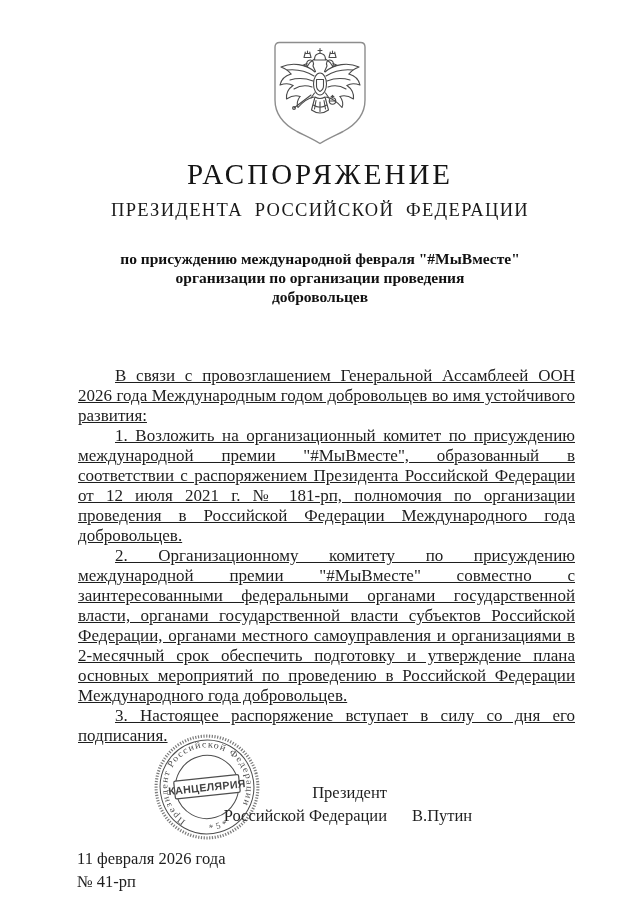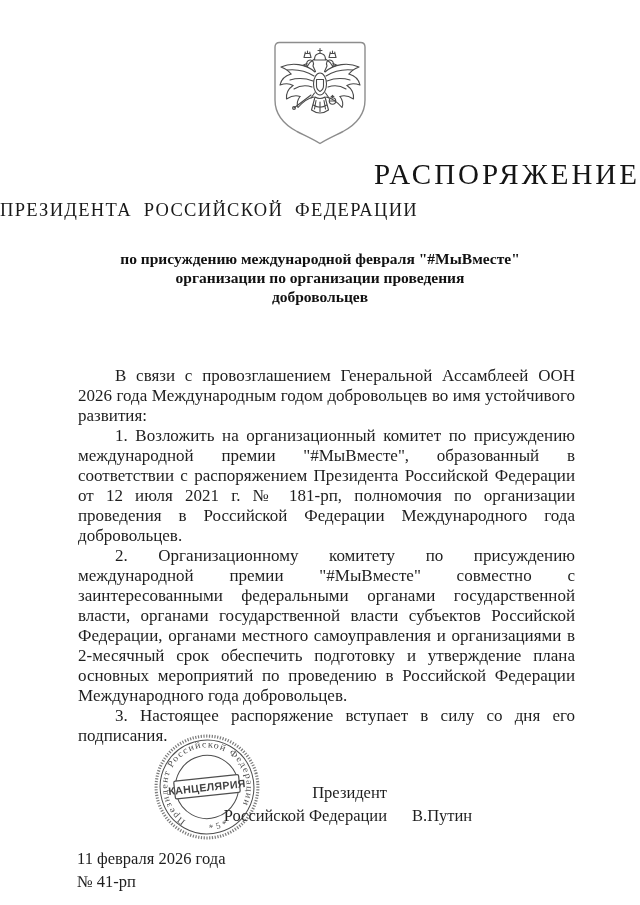--- a/index.html
+++ b/index.html
@@ -3,36 +3,36 @@
 <meta charset="utf-8">
 <style>
   html,body{margin:0;padding:0;background:#fff;}
   #page{
     position:relative;width:640px;height:905px;background:#ffffff;overflow:hidden;
     font-family:"Liberation Serif",serif;color:#1e1e1e;margin:0 auto;
   }
   .abs{position:absolute;}
   .coat{left:268px;top:40px;width:104px;height:106px;}
   .doc-type{
-    left:0;right:0;top:158px;text-align:right;
+    left:0;right:0;top:158px;text-align:center;
     font-size:29px;letter-spacing:3px;color:#151515;white-space:nowrap;
   }
   .issuer{
-    left:0;right:0;top:200px;text-align:left;
+    left:0;right:0;top:200px;text-align:center;
     font-size:18.5px;letter-spacing:1.3px;word-spacing:6px;color:#1a1a1a;white-space:nowrap;
   }
   .subject{
     left:0;right:0;top:249px;text-align:center;font-weight:bold;
     font-size:15.5px;line-height:19px;color:#111;
   }
   .body-text{
     left:78px;top:366px;width:497px;
     font-size:17px;line-height:20px;text-align:justify;text-align-last:left;
   }
-  .body-text p{margin:0;text-indent:37px;}
+  .body-text p{margin:0;text-indent:37px;text-decoration:underline;}
   .sig-post{
     left:221px;top:781px;width:166px;text-align:right;
     font-size:16.5px;line-height:23px;
   }
   .sig-name{left:412px;top:804px;font-size:16.5px;line-height:23px;}
   .stamp{left:151px;top:730px;width:112px;height:114px;z-index:5;opacity:.92;}
   .f-date{left:77px;top:848px;font-size:16.5px;line-height:22px;}
   .f-num{left:77px;top:871px;font-size:16.5px;line-height:22px;font-family:Liberation Serif, serif;}
 </style>
 </head>

